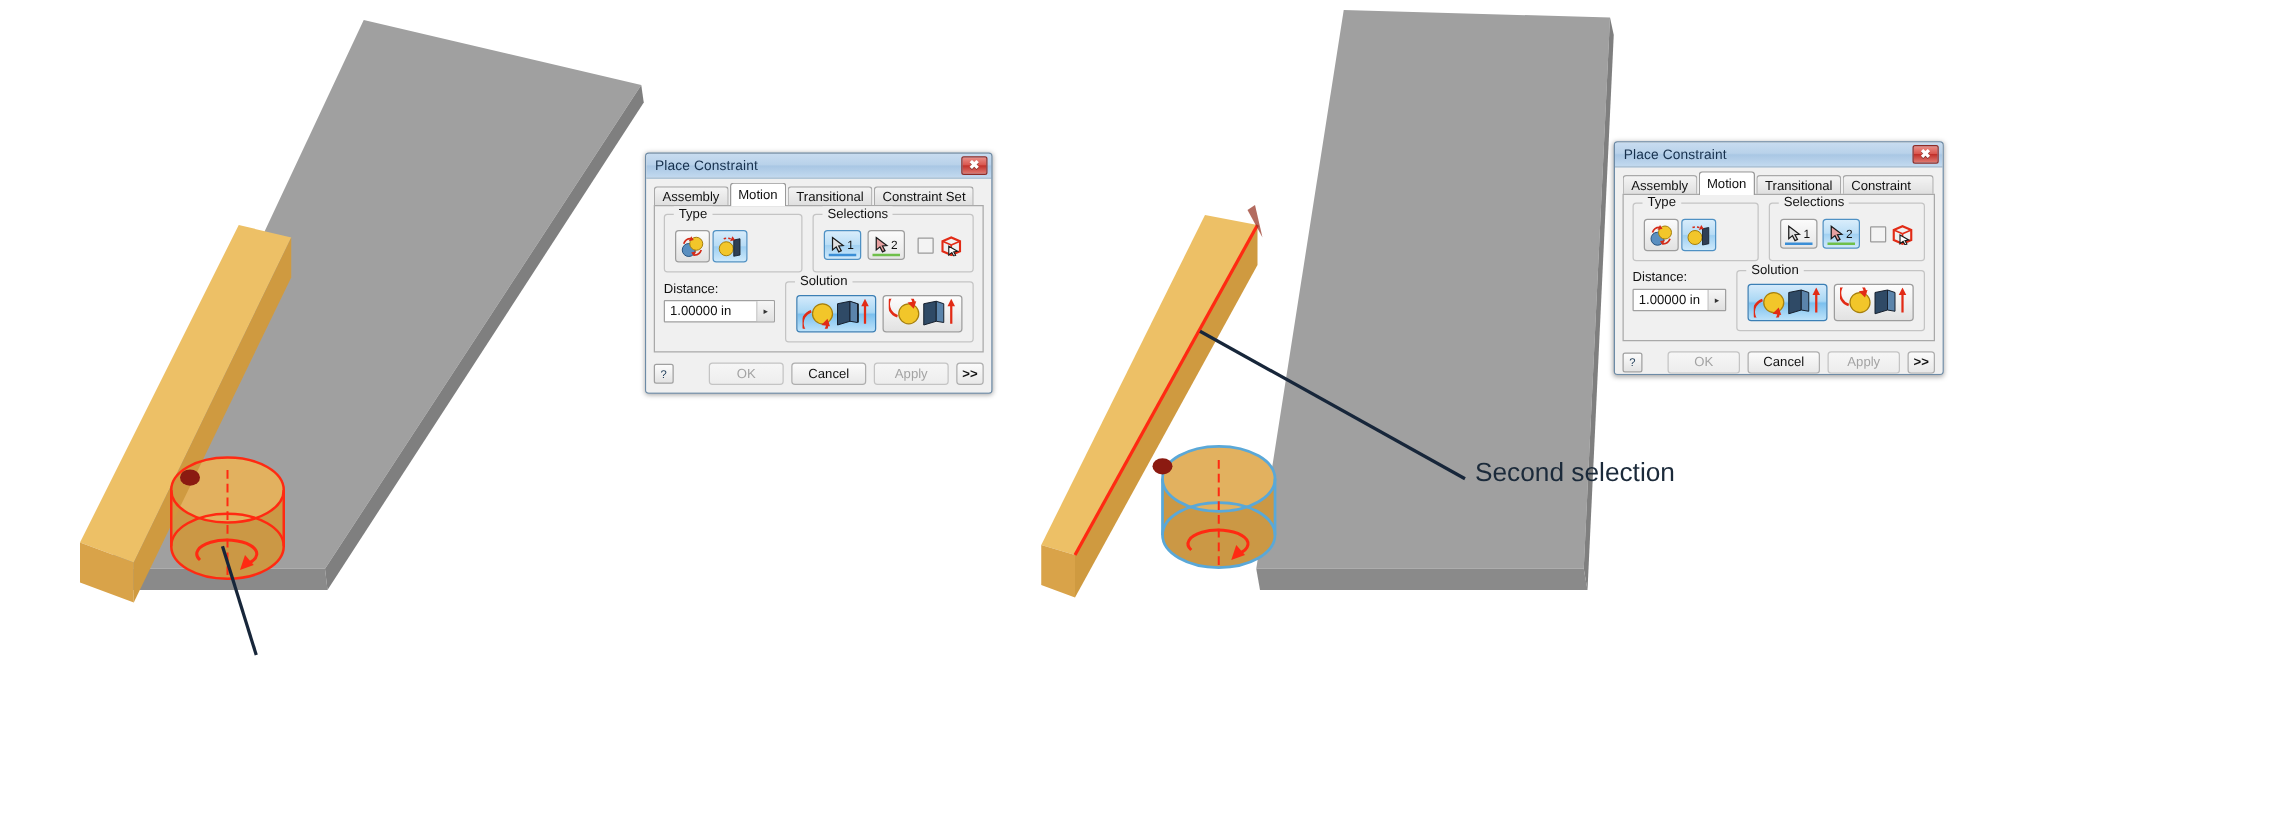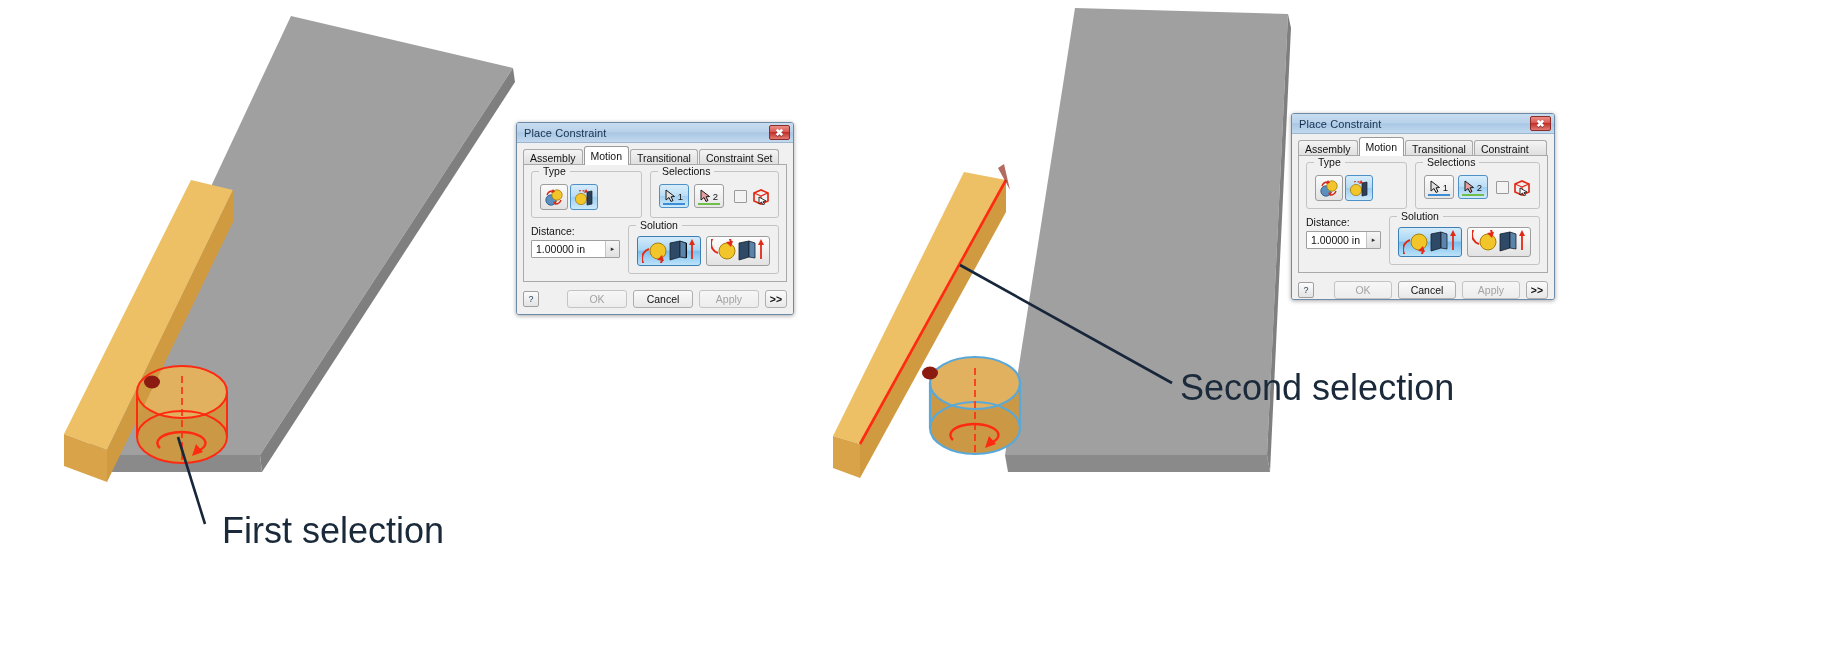--- a/index.html
+++ b/index.html
@@ -10,21 +10,21 @@
     font-family:"Liberation Sans", sans-serif;
     overflow:hidden;
     position:relative;
   }
   .stage { position:absolute; inset:0; }
 
   
   .annot {
     position:absolute;
     color:#1b2a3a;
-    font-size:36px;
+    font-size:21px;
     font-family:"Liberation Sans", sans-serif;
     white-space:nowrap;
   }
 
   
   .dialog {
     position:absolute;
     background:#f0f0f0;
     border:1px solid #6d8ba6;
     border-radius:3px;
@@ -219,21 +219,20 @@
     <line x1="182" y1="376" x2="182" y2="460" stroke="#ff2a12" stroke-width="1.6" stroke-dasharray="7,4"></line>
 
     <path d="M160,448 a24,11 0 1,1 38,3" fill="none" stroke="#ff2a12" stroke-width="2.4"></path>
     <polygon points="196,444 203,452 192,456" fill="#ff2a12"></polygon>
 
     <ellipse cx="152" cy="382" rx="8" ry="6.5" fill="#8b1a11"></ellipse>
 
     <line x1="178" y1="437" x2="205" y2="524" stroke="#17263a" stroke-width="2.6"></line>
   </svg>
 
-  <div class="annot" style="left:222px; top:510px;">First selection</div>
 
   <svg style="position:absolute;left:820px;top:0;width:1013px;height:658px;">
 
     <polygon points="255,8 468,14 447,455 185,455" fill="#a0a0a0"></polygon>
     <polygon points="185,455 447,455 450,472 188,472" fill="#8a8a8a"></polygon>
     <polygon points="447,455 468,14 471,28 450,472" fill="#7f7f7f"></polygon>
 
     <path d="M110,383 a45,26 0 0,0 90,0 l0,45 a45,26 0 0,1 -90,0 z" fill="#cb9845"></path>
     <ellipse cx="155" cy="383" rx="45" ry="26" fill="#e2b15f"></ellipse>
 

